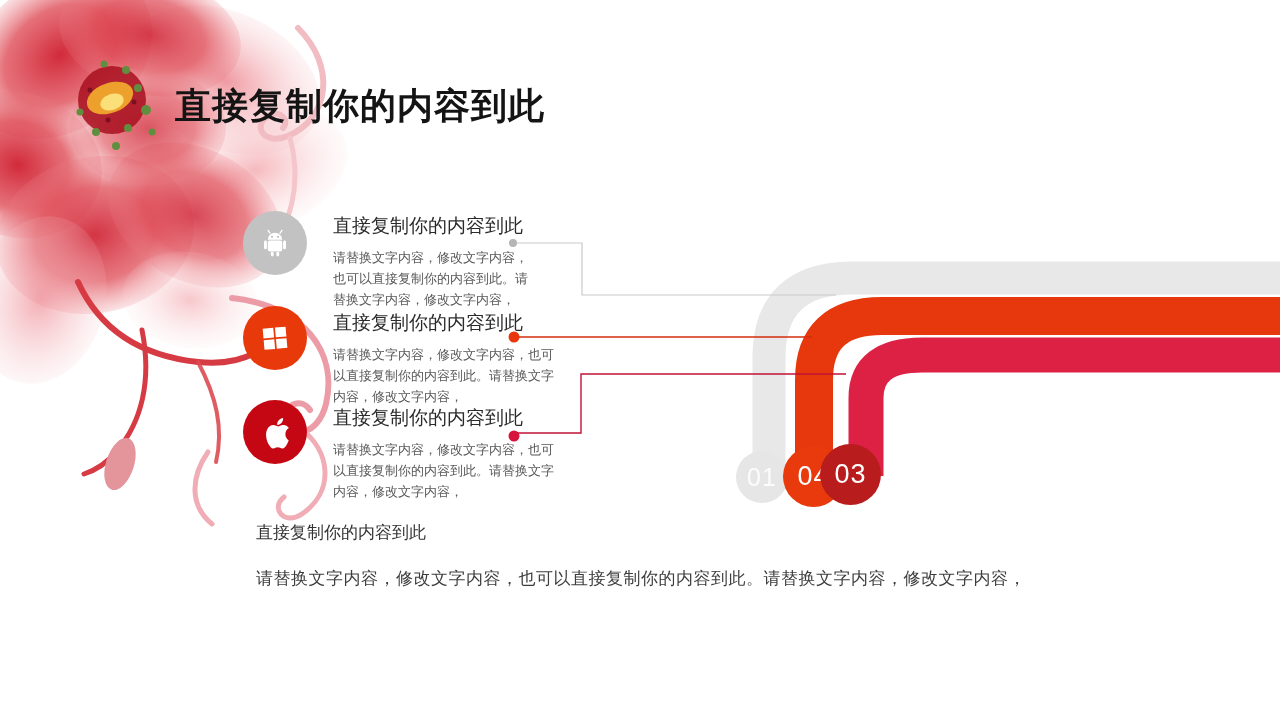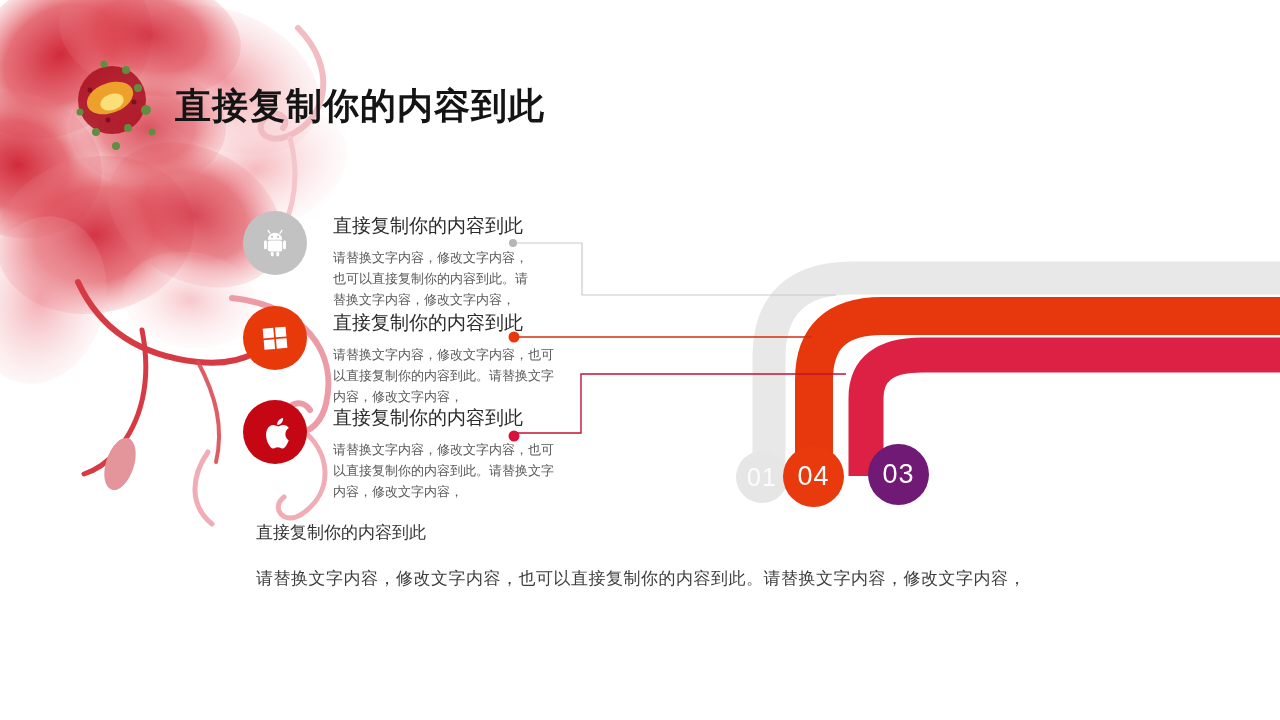--- a/index.html
+++ b/index.html
@@ -31,21 +31,21 @@
   .item-title{font-size:19px;color:#2b2b2b;white-space:nowrap;margin:0 0 8px 0;}
   .item-body{font-size:13px;line-height:21px;color:#595959;margin:0;}
   .item-1 .item-body{width:202px;}
   .item-2 .item-body,.item-3 .item-body{width:230px;}
 
   
   .step{border-radius:50%;display:flex;align-items:center;justify-content:center;
     color:#ffffff;font-size:27px;letter-spacing:1px;}
   .step-1{left:736px;top:451px;width:52px;height:52px;background:#E7E6E6;color:#FCFCFC;font-size:25px;}
   .step-2{left:783px;top:446px;width:61px;height:61px;background:#E83A0D;}
-  .step-3{left:868px;top:444px;width:61px;height:61px;background:#701a75;}
+  .step-3{left:820px;top:444px;width:61px;height:61px;background:#b91c1c;}
 
   
   .footer-title{left:256px;top:521px;font-size:17px;color:#333333;white-space:nowrap;}
   .footer-body{left:256px;top:567px;font-size:17px;color:#3d3d3d;white-space:nowrap;letter-spacing:0.5px;}
 </style>
 </head>
 <body>
 
 <div class="slide">
 

